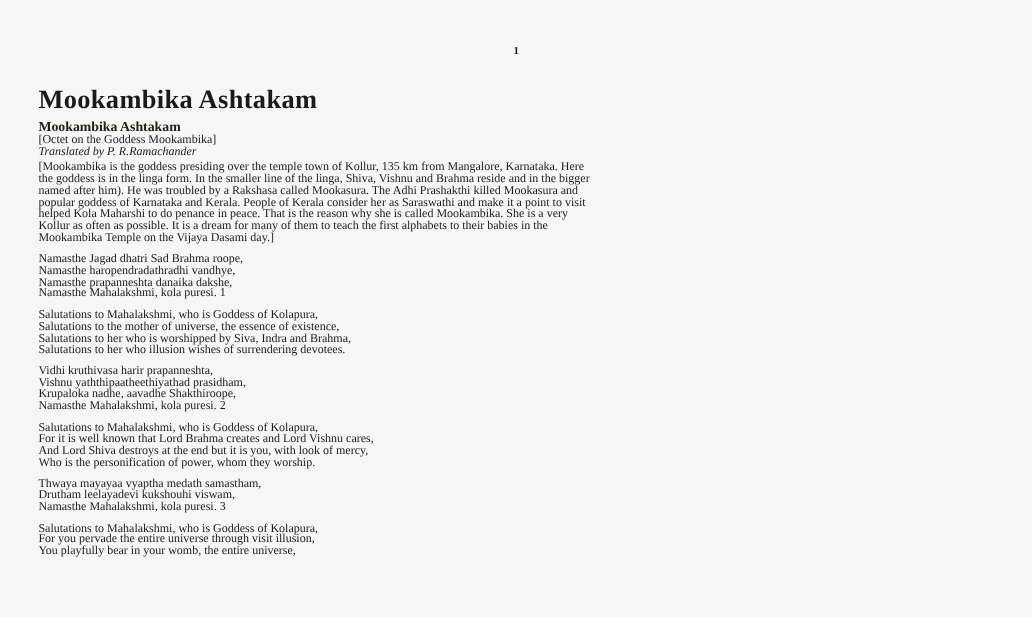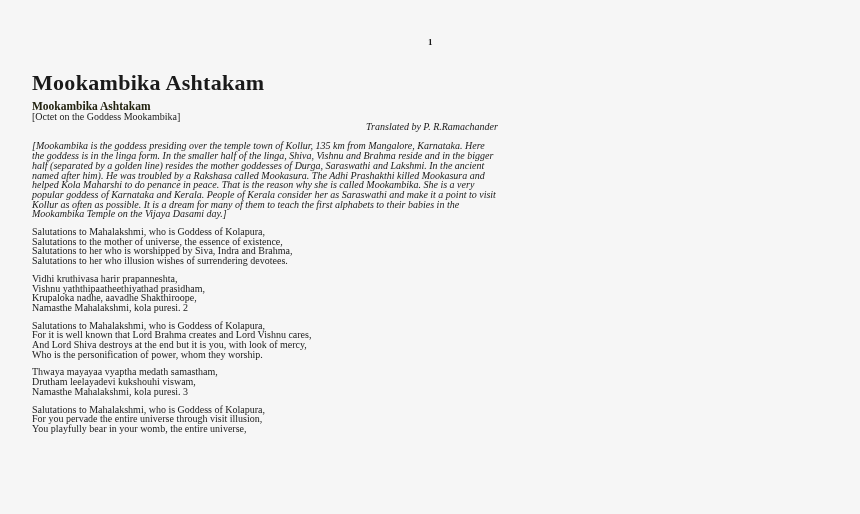--- a/index.html
+++ b/index.html
@@ -17,47 +17,52 @@
   .content { position: absolute; left: 32px; top: 71px; width: 800px; }
   .title {
     font-size: 22px; font-weight: bold; margin: 0; line-height: 24px;
     letter-spacing: 0.3px;
   }
   .subtitle {
     font-size: 11.5px; font-weight: bold; margin-top: 5px; line-height: 12px;
     color: #22220f;
   }
   .line { font-size: 10px; line-height: 9.7px; white-space: nowrap; }
-  .italic { font-style: italic; text-align: center; }
-  .intro { margin-top: 10px; font-style: italic; }
+  .italic { font-style: italic; }
+  .intro { margin-top: 4px; }
   .intro .line { line-height: 9.7px; }
   .stanza { margin-top: 8px; }
 </style>
 </head>
 <body>
 
 <div class="page-number">1</div>
 
 <div class="content">
   <h1 class="title">Mookambika Ashtakam</h1>
   <div class="subtitle">Mookambika Ashtakam</div>
   <div class="line">[Octet on the Goddess Mookambika]</div>
   <div class="line italic">Translated by P. R.Ramachander</div>
 
   <div class="intro">
     <div class="line">[Mookambika is the goddess presiding over the temple town of Kollur, 135 km from Mangalore, Karnataka. Here</div>
-    <div class="line">the goddess is in the linga form. In the smaller half of the linga, Shiva, Vishnu and Brahma reside and in the bigger</div>
-    <div class="line">half (separated by a golden line) resides the mother goddesses of Durga, Saraswathi and Lakshmi. In the ancient</div>
+    <div class="line">the goddess is in the linga form. In the smaller line of the linga, Shiva, Vishnu and Brahma reside and in the bigger</div>
     <div class="line">named after him). He was troubled by a Rakshasa called Mookasura. The Adhi Prashakthi killed Mookasura and</div>
+    <div class="line">popular goddess of Karnataka and Kerala. People of Kerala consider her as Saraswathi and make it a point to visit</div>
     <div class="line">helped Kola Maharshi to do penance in peace. That is the reason why she is called Mookambika. She is a very</div>
-    <div class="line">popular goddess of Karnataka and Kerala. People of Kerala consider her as Saraswathi and make it a point to visit</div>
     <div class="line">Kollur as often as possible. It is a dream for many of them to teach the first alphabets to their babies in the</div>
     <div class="line">Mookambika Temple on the Vijaya Dasami day.]</div>
   </div>
 
+  <div class="stanza">
+    <div class="line">Namasthe Jagad dhatri Sad Brahma roope,</div>
+    <div class="line">Namasthe haropendradathradhi vandhye,</div>
+    <div class="line">Namasthe prapanneshta danaika dakshe,</div>
+    <div class="line">Namasthe Mahalakshmi, kola puresi. 1</div>
+  </div>
   <div class="stanza">
     <div class="line">Salutations to Mahalakshmi, who is Goddess of Kolapura,</div>
     <div class="line">Salutations to the mother of universe, the essence of existence,</div>
     <div class="line">Salutations to her who is worshipped by Siva, Indra and Brahma,</div>
     <div class="line">Salutations to her who illusion wishes of surrendering devotees.</div>
   </div>
   <div class="stanza">
     <div class="line">Vidhi kruthivasa harir prapanneshta,</div>
     <div class="line">Vishnu yaththipaatheethiyathad prasidham,</div>
     <div class="line">Krupaloka nadhe, aavadhe Shakthiroope,</div>

